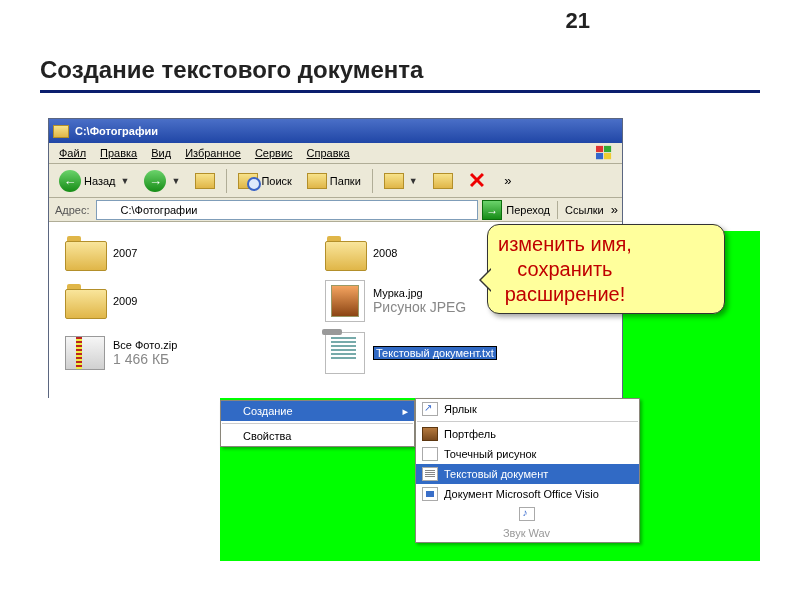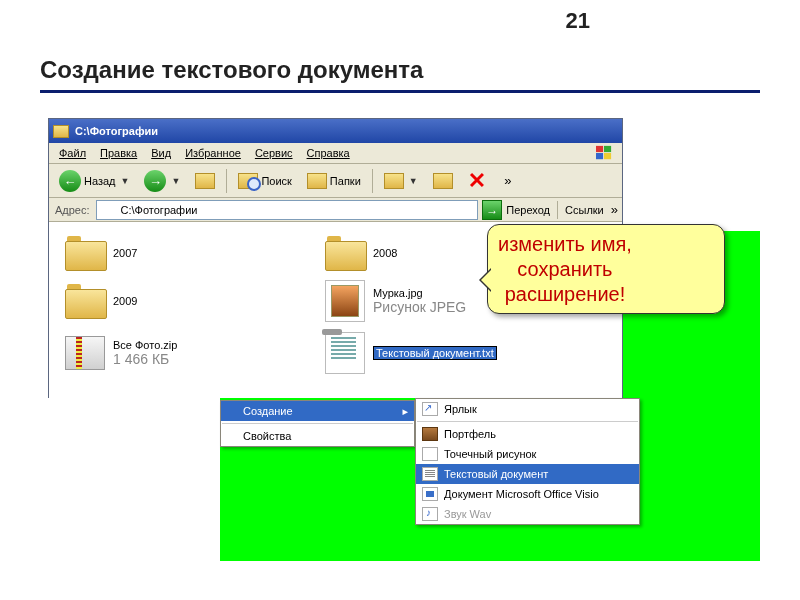--- a/index.html
+++ b/index.html
@@ -52,21 +52,21 @@
 
   .ctxleft { position:absolute; left:220px; top:400px; width:195px; background:#fff; border:1px solid #8a867a; font-size:11px; box-shadow:2px 2px 3px rgba(0,0,0,0.3);}
   .ctxleft .mi{ padding:4px 10px 4px 22px; position:relative;}
   .ctxleft .mi.hi{ background:#316ac5; color:#fff;}
   .ctxleft .mi.hi::after{content:"▸"; position:absolute; right:6px;}
   .ctxleft .msep{ border-top:1px solid #ccc; margin:2px 1px;}
 
   .ctxright { position:absolute; left:415px; top:398px; width:225px; background:#fff; border:1px solid #8a867a; font-size:11px; box-shadow:2px 2px 3px rgba(0,0,0,0.3);}
   .ctxright .mi{ padding:3px 8px 3px 6px; display:flex; align-items:center; gap:6px;}
   .ctxright .mi.hi{ background:#316ac5; color:#fff;}
-  .ctxright .mi.dim{ color:#999;}
+  .ctxright .mi.dim{ color:#999;flex-direction:column;}
   .ctxright .msep{ border-top:1px solid #ccc; margin:2px 1px;}
   .mico{ width:16px; height:14px; flex-shrink:0; display:inline-block;}
   .mico.folder{ background:linear-gradient(#f7e28a,#e0b648); border:1px solid #b38f2a;}
   .mico.short{ background:#fff;border:1px solid #aaa; position:relative;}
   .mico.short::after{content:"↗";position:absolute;left:1px;top:-1px;font-size:10px;color:#36c;}
   .mico.brief{ background:linear-gradient(#b5793e,#7a4a1e);border:1px solid #5c360f;}
   .mico.bmp{ background:#fff;border:1px solid #aaa;}
   .mico.txt{ background:#fff;border:1px solid #aaa; position:relative;}
   .mico.txt::after{content:"";position:absolute;left:2px;top:2px;right:2px;height:1px;background:#888;box-shadow:0 2px #888,0 4px #888,0 6px #888;}
   .mico.vis{ background:#fff;border:1px solid #aaa;position:relative;}

